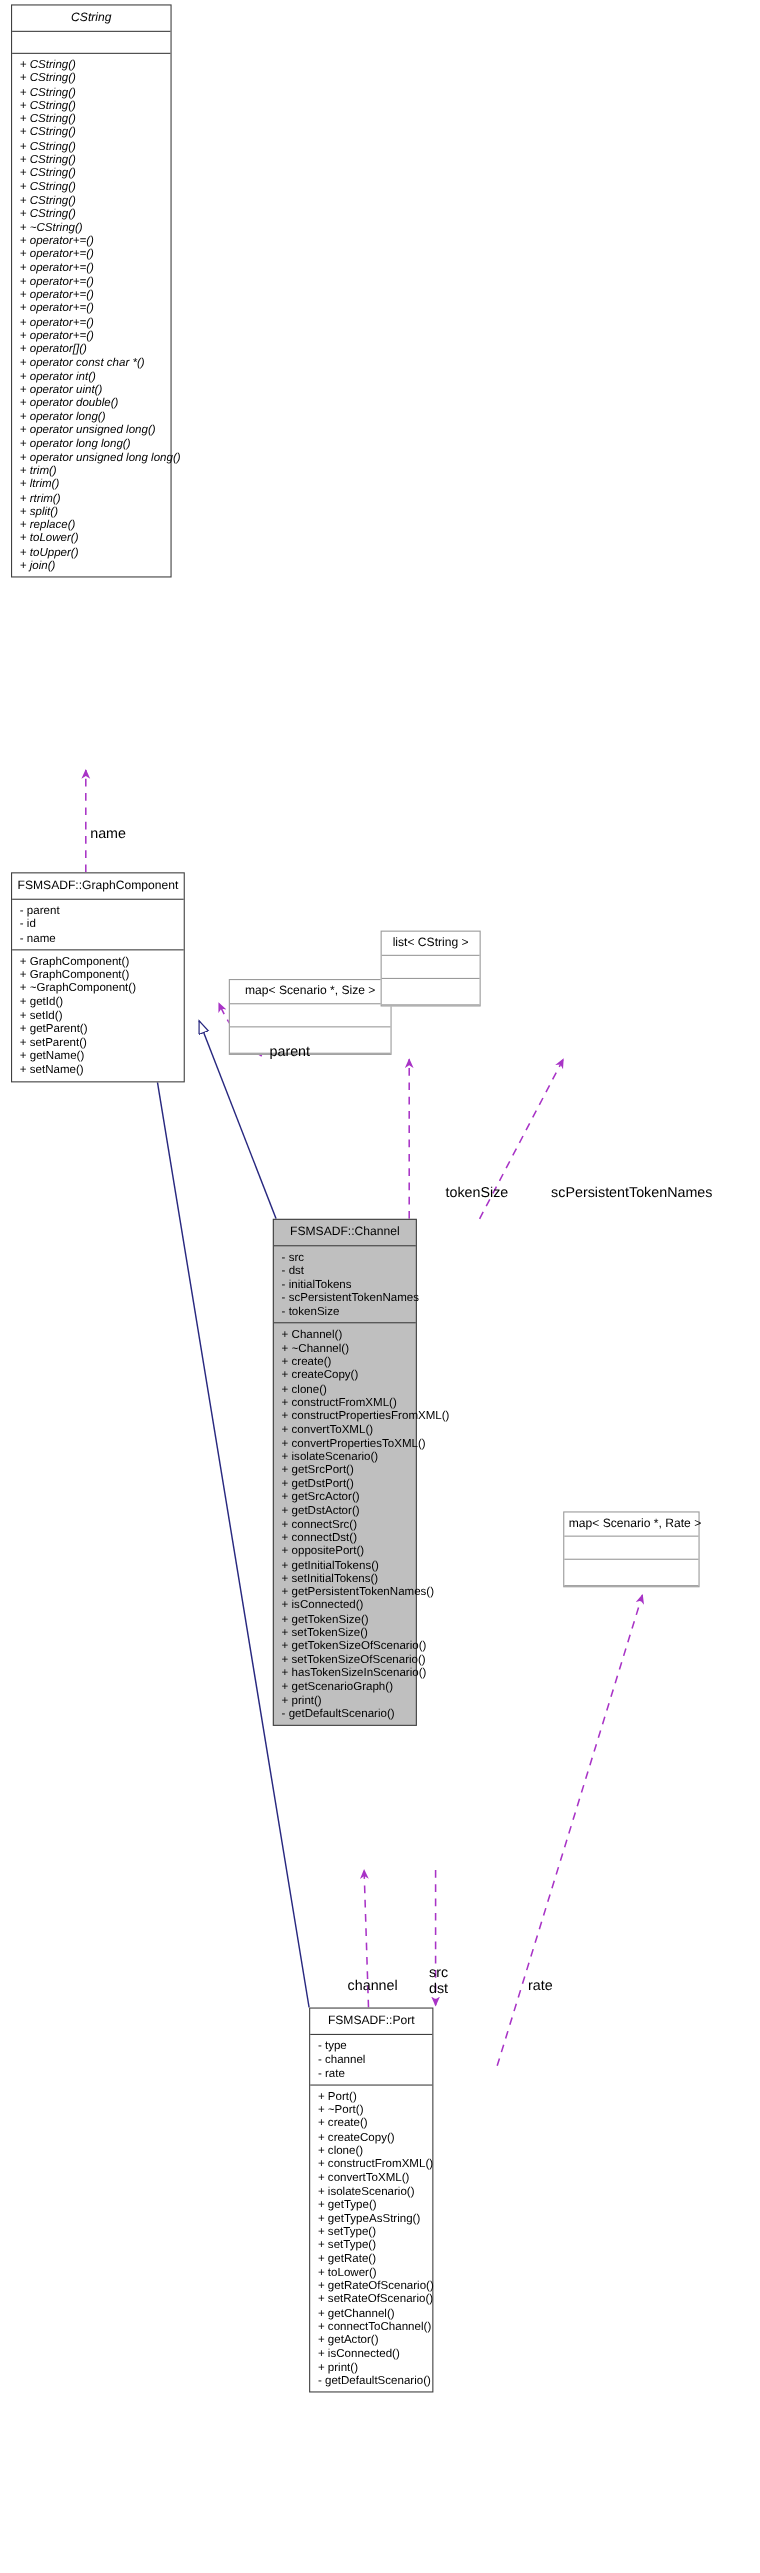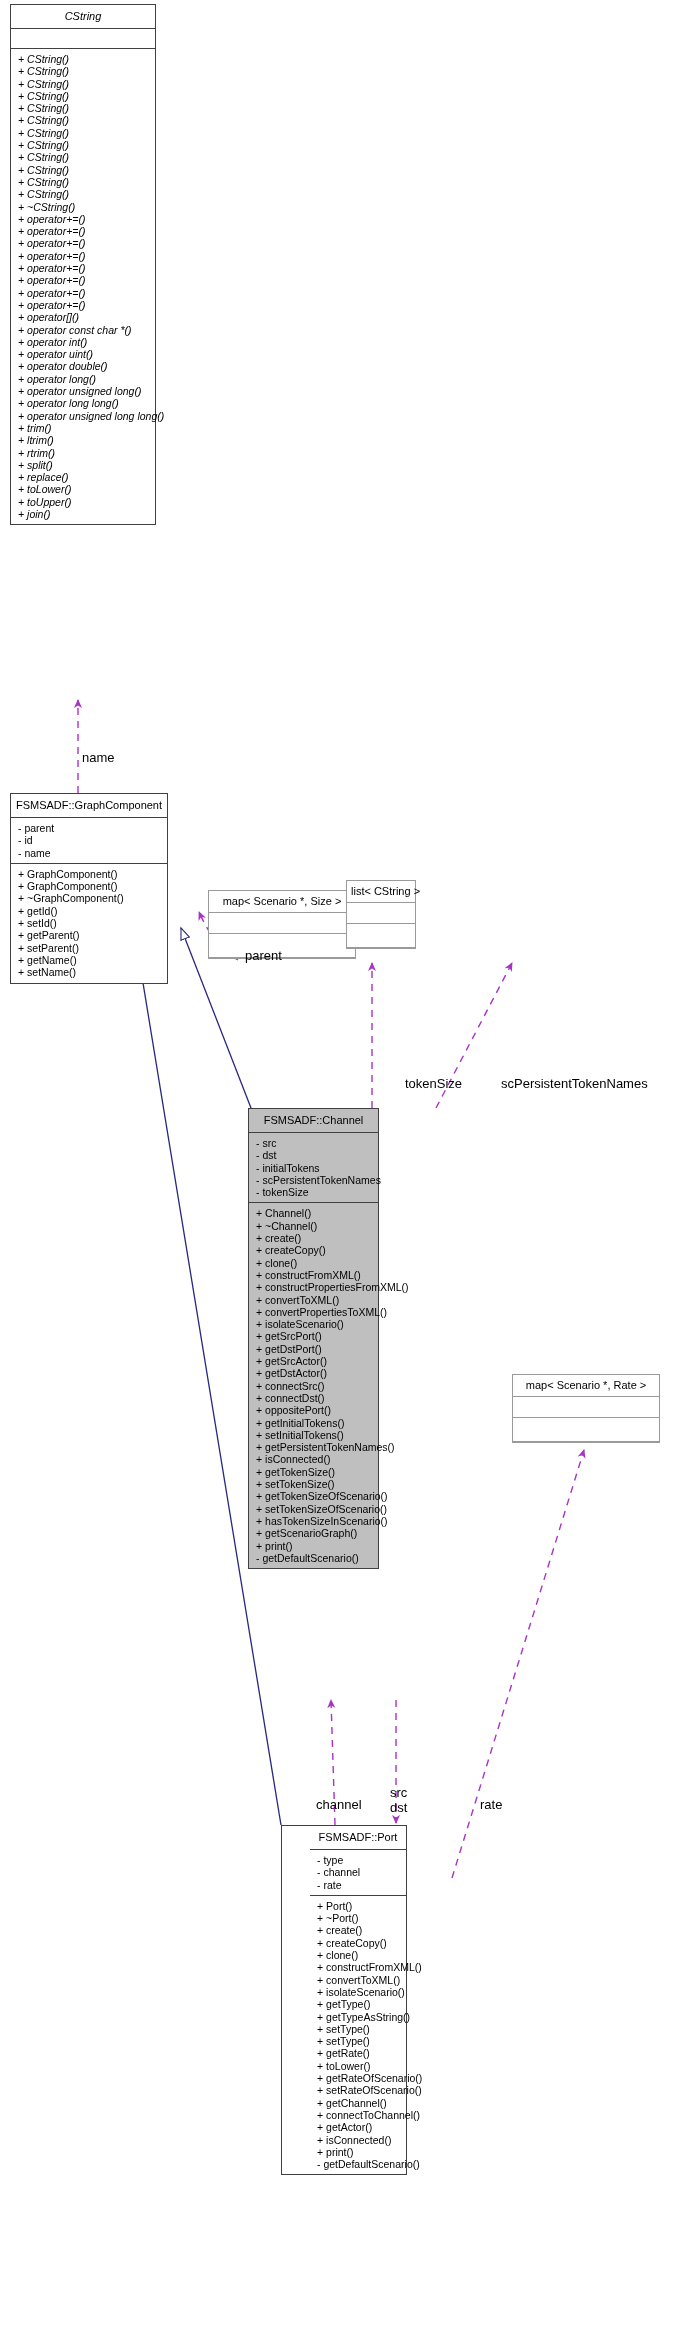--- a/index.html
+++ b/index.html
@@ -243,27 +243,27 @@
       <div class="uml-row">+ setName()</div>
     </div>
   </div>
 
   <div class="uml-box thin" style="left:208px; top:890px; width:148px;">
     <div class="uml-title">map&lt; Scenario *, Size &gt;</div>
     <div class="uml-section empty" style="height:21px;"></div>
     <div class="uml-section last empty" style="height:24px;"></div>
   </div>
 
-  <div class="uml-box thin" style="left:346px; top:880px; width:70px;">
+  <div class="uml-box thin" style="left:346px; top:846px; width:91px;">
     <div class="uml-title">list&lt; CString &gt;</div>
     <div class="uml-section empty" style="height:21px;"></div>
     <div class="uml-section last empty" style="height:24px;"></div>
   </div>
 
-  <div class="uml-box thin" style="left:512px; top:1374px; width:148px;">
+  <div class="uml-box thin" style="left:512px; top:1374px; width:124px;">
     <div class="uml-title">map&lt; Scenario *, Rate &gt;</div>
     <div class="uml-section empty" style="height:21px;"></div>
     <div class="uml-section last empty" style="height:24px;"></div>
   </div>
 
   <div class="uml-box filled" style="left:248px; top:1108px; width:131px;">
     <div class="uml-title">FSMSADF::Channel</div>
     <div class="uml-section">
       <div class="uml-row">- src</div>
       <div class="uml-row">- dst</div>
@@ -297,21 +297,21 @@
       <div class="uml-row">+ setTokenSize()</div>
       <div class="uml-row">+ getTokenSizeOfScenario()</div>
       <div class="uml-row">+ setTokenSizeOfScenario()</div>
       <div class="uml-row">+ hasTokenSizeInScenario()</div>
       <div class="uml-row">+ getScenarioGraph()</div>
       <div class="uml-row">+ print()</div>
       <div class="uml-row">- getDefaultScenario()</div>
     </div>
   </div>
 
-  <div class="uml-box" style="left:281px; top:1825px; width:126px;padding-left:28px;">
+  <div class="uml-box" style="left:281px; top:1825px; width:113px;">
     <div class="uml-title">FSMSADF::Port</div>
     <div class="uml-section">
       <div class="uml-row">- type</div>
       <div class="uml-row">- channel</div>
       <div class="uml-row">- rate</div>
     </div>
     <div class="uml-section last">
       <div class="uml-row">+ Port()</div>
       <div class="uml-row">+ ~Port()</div>
       <div class="uml-row">+ create()</div>

